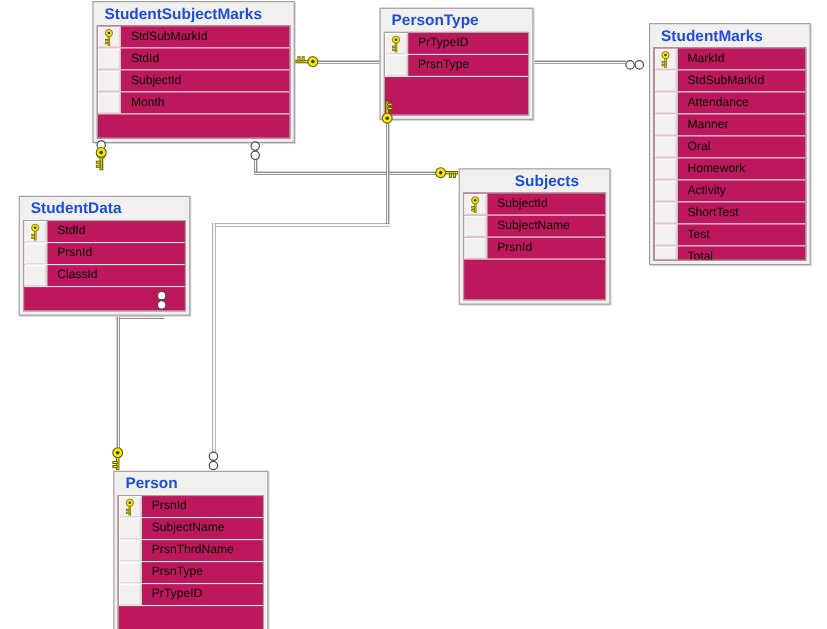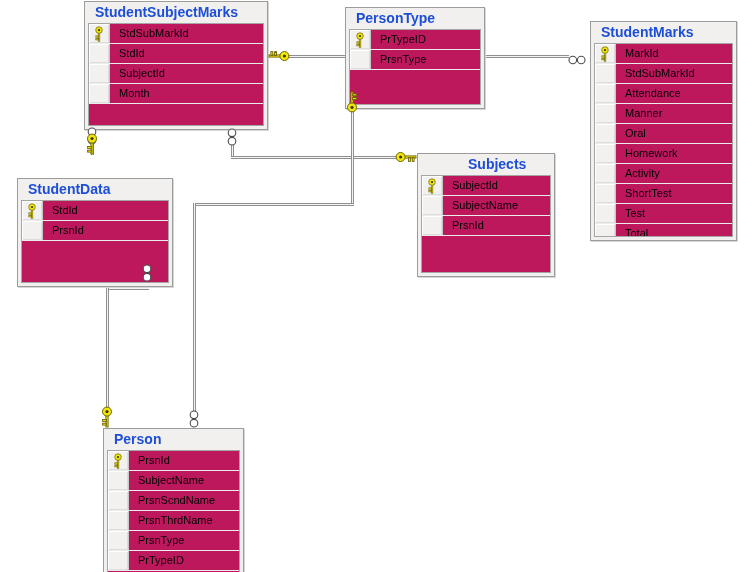--- a/index.html
+++ b/index.html
@@ -171,20 +171,24 @@
               <circle cx="6" cy="5.6" r="4.5" fill="#f4e70c" stroke="#6b6400" stroke-width="1"></circle>
               <circle cx="6" cy="5.6" r="1.6" fill="#3c3c00"></circle>
             </svg>
           </div>
           <div class="fname">StdId</div>
         </div>
         <div class="frow">
           <div class="selector"></div>
           <div class="fname">PrsnId</div>
         </div>
+        <div class="frow">
+          <div class="selector"></div>
+          <div class="fname">ClassId</div>
+        </div>
       </div>
     </div>
     <div class="dtable" style="left: 417px; top: 153px; width: 138px; height: 124px; padding-left: 40px;">
       <div class="dtable-title">Subjects</div>
       <div class="grid">
         <div class="frow">
           <div class="selector">
             <svg width="10" height="16" viewBox="0 0 12 22">
               <rect x="4.9" y="9" width="2.2" height="12" fill="#f4e70c" stroke="#6b6400" stroke-width="0.9"></rect>
               <rect x="1.6" y="13.5" width="4" height="1.9" fill="#f4e70c" stroke="#6b6400" stroke-width="0.9"></rect>
@@ -216,24 +220,20 @@
               <rect x="1.6" y="17.2" width="4" height="1.9" fill="#f4e70c" stroke="#6b6400" stroke-width="0.9"></rect>
               <circle cx="6" cy="5.6" r="4.5" fill="#f4e70c" stroke="#6b6400" stroke-width="1"></circle>
               <circle cx="6" cy="5.6" r="1.6" fill="#3c3c00"></circle>
             </svg>
           </div>
           <div class="fname">PrsnId</div>
         </div>
         <div class="frow">
           <div class="selector"></div>
           <div class="fname">SubjectName</div>
-        </div>
-        <div class="frow">
-          <div class="selector"></div>
-          <div class="fname">PrsnScndName</div>
         </div>
         <div class="frow">
           <div class="selector"></div>
           <div class="fname">PrsnThrdName</div>
         </div>
         <div class="frow">
           <div class="selector"></div>
           <div class="fname">PrsnType</div>
         </div>
         <div class="frow">

